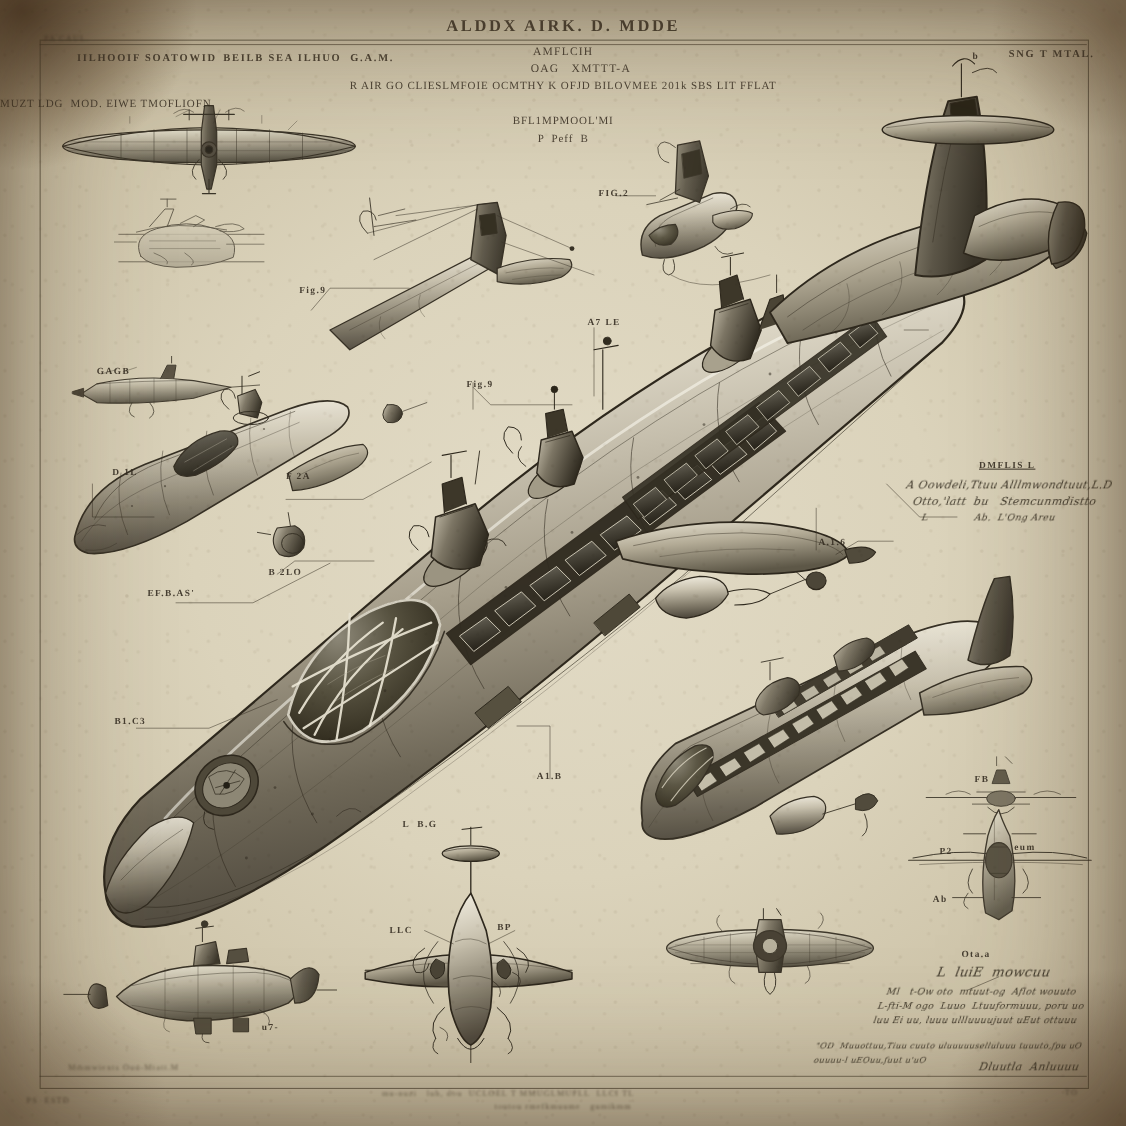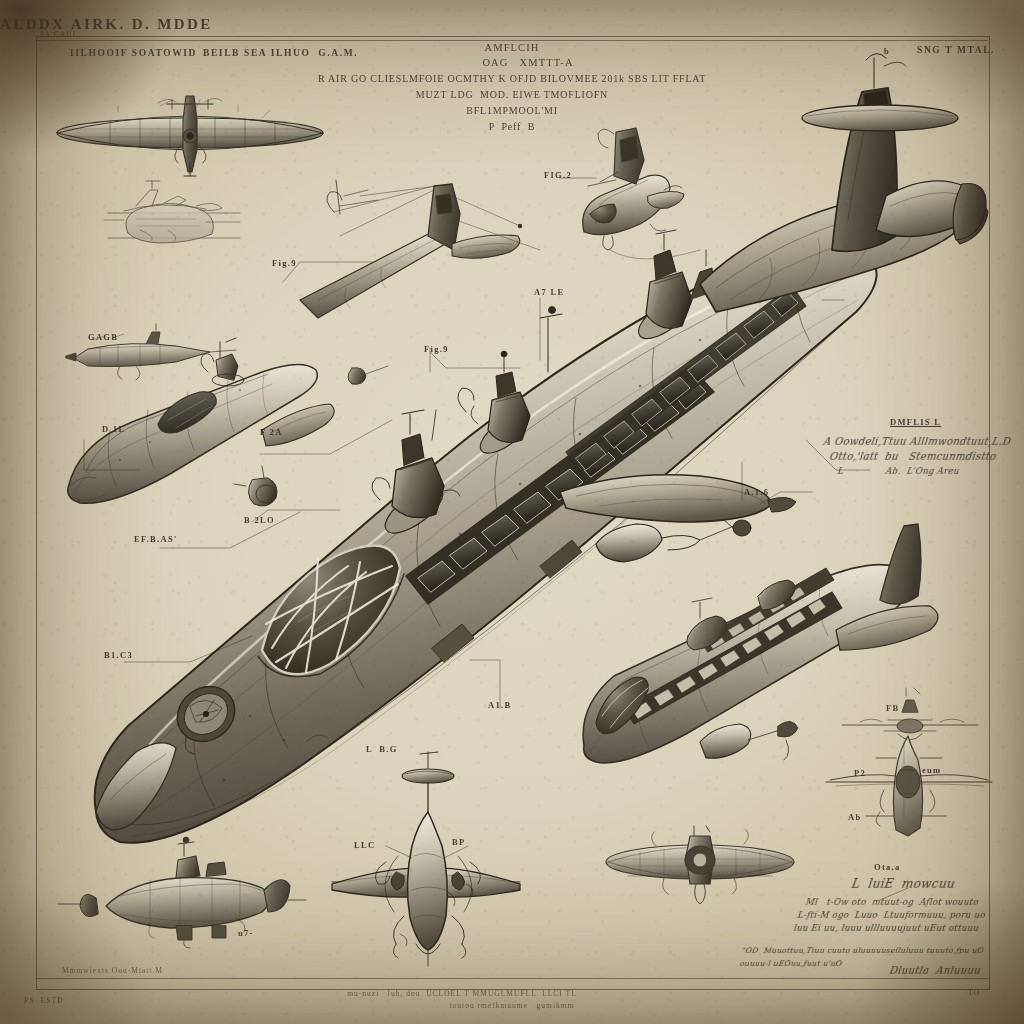--- a/index.html
+++ b/index.html
@@ -50,25 +50,25 @@
 
   <div class="frame" style="left:36px;top:36px;width:952px;height:952px;"></div>
   <div class="rule" style="left:36px;top:40px;width:952px;height:1px;"></div>
   <div class="rule" style="left:36px;top:978px;width:952px;height:1px;"></div>
 
   <div class="txt tiny blur2" style="left:40px;top:30px;">PA CAUL.</div>
   <div class="txt hdr blur" style="left:70px;top:48px;">IILHOOIF SOATOWID</div>
   <div class="txt hdr blur" style="left:203px;top:48px;">BEILB SEA ILHUO  G.A.M.</div>
   <div class="txt hdr blur" style="left:917px;top:45px;">SNG T MTAL.</div>
 
-  <div class="txt title blur" style="left:0;top:16px;width:1024px;">ALDDX AIRK. D. MDDE</div>
+  <div class="txt title blur" style="left:0;top:16px;width:1024px;text-align:center;">ALDDX AIRK. D. MDDE</div>
   <div class="txt sub blur" style="left:0;top:42px;width:1024px;text-align:center;">AMFLCIH</div>
   <div class="txt sub blur" style="left:0;top:57px;width:1024px;text-align:center;padding-left:16px;">OAG   XMTTT-A</div>
   <div class="txt body blur" style="left:0;top:73px;width:1024px;text-align:center;">R AIR GO CLIESLMFOIE OCMTHY K OFJD BILOVMEE 201k SBS LIT FFLAT</div>
-  <div class="txt body blur" style="left:0;top:89px;width:1024px;text-align:center;">MUZT LDG  MOD. EIWE TMOFLIOFN</div>
+  <div class="txt body blur" style="left:0;top:89px;width:1024px;text-align:left;">MUZT LDG  MOD. EIWE TMOFLIOFN</div>
   <div class="txt body blur" style="left:0;top:105px;width:1024px;text-align:center;">BFL1MPMOOL'MI</div>
   <div class="txt body blur" style="left:0;top:121px;width:1024px;text-align:center;">P  Peff  B</div>
 
   <svg width="1024" height="1024">
     <defs>
       <linearGradient id="hullA" x1="0" y1="0" x2="0.25" y2="1">
         <stop offset="0%" stop-color="#fbf8ee"></stop>
         <stop offset="26%" stop-color="#ddd7c6"></stop>
         <stop offset="56%" stop-color="#a79f8c"></stop>
         <stop offset="80%" stop-color="#6e6757"></stop>

